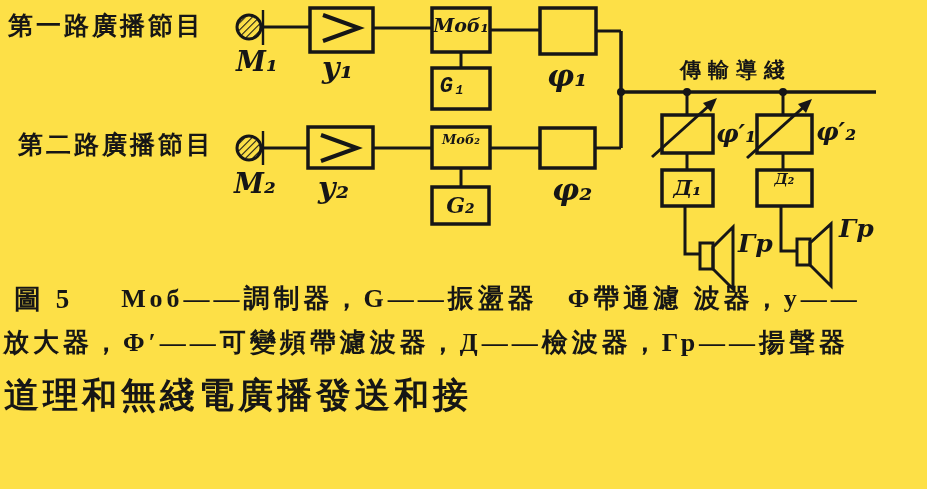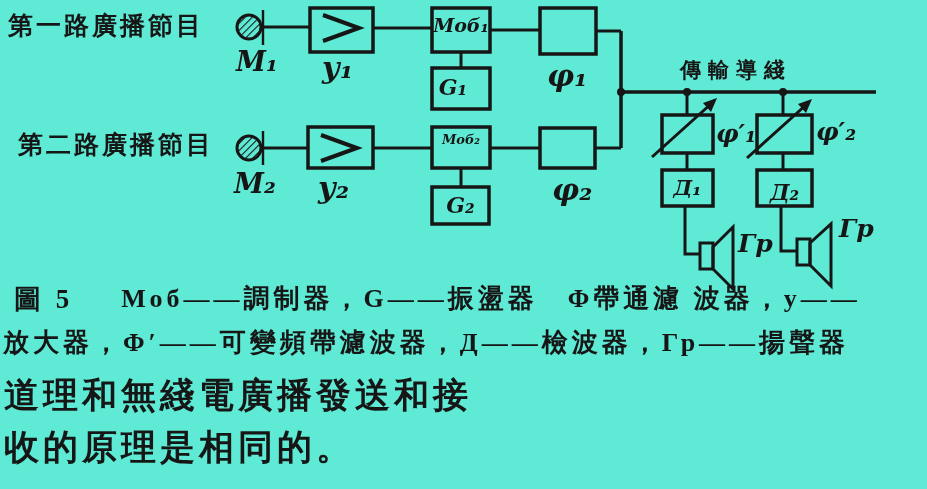--- a/index.html
+++ b/index.html
@@ -1,18 +1,18 @@
 <!DOCTYPE html>
 <html><head>
 <meta charset="utf-8">
 <style>
   html,body{margin:0;padding:0;}
   body{background:#e8e8e8;font-family:"Liberation Serif",serif;}
   .page{
-    position:relative;width:927px;height:489px;background:#5eead4;
+    position:relative;width:927px;height:489px;background:#fde047;
     overflow:hidden;color:#161616;
   }
   .page svg{position:absolute;left:0;top:0;}
   .lbl{position:absolute;white-space:nowrap;color:#161616;}
   .cjk{font-family:"Liberation Serif",serif;font-weight:700;}
   .hand{font-family:"DejaVu Serif","DejaVu Sans",serif;font-style:italic;font-weight:600;}
   .boxlbl{text-align:center;}
   .cap-row{position:absolute;display:flex;align-items:flex-start;gap:8px;}
   .figure-num{font-size:27px;font-weight:700;letter-spacing:4px;}
   .legend1{font-size:26px;font-weight:700;letter-spacing:4px;}
@@ -90,41 +90,40 @@
       <circle cx="783" cy="92" r="4" fill="#161616" stroke="none"></circle>
     </g>
   </svg>
 
   <span class="lbl cjk" style="left:8px;top:9px;font-size:25px;letter-spacing:3px;">第一路廣播節目</span>
   <span class="lbl cjk" style="left:18px;top:128px;font-size:25px;letter-spacing:3px;">第二路廣播節目</span>
 
   <span class="lbl hand" style="left:236px;top:46px;font-size:27px;">М₁</span>
   <span class="lbl hand" style="left:322px;top:50px;font-size:30px;">у₁</span>
   <span class="lbl hand boxlbl" style="left:432px;top:14px;width:58px;font-size:19px;">Моб₁</span>
-  <span class="lbl hand boxlbl" style="left:432px;top:74px;width:42px;font-size:22px;">G₁</span>
+  <span class="lbl hand boxlbl" style="left:432px;top:74px;width:42px;font-size:22px;font-family:Liberation Mono, monospace;">G₁</span>
   <span class="lbl hand" style="left:547px;top:58px;font-size:30px;">φ₁</span>
 
   <span class="lbl hand" style="left:234px;top:168px;font-size:27px;">М₂</span>
   <span class="lbl hand" style="left:318px;top:170px;font-size:30px;">у₂</span>
   <span class="lbl hand boxlbl" style="left:432px;top:132px;width:58px;font-size:13px;">Моб₂</span>
   <span class="lbl hand boxlbl" style="left:432px;top:192px;width:57px;font-size:22px;">G₂</span>
   <span class="lbl hand" style="left:528px;top:172px;font-size:30px;margin-left:24px;">φ₂</span>
 
   <span class="lbl cjk" style="left:680px;top:56px;font-size:21px;letter-spacing:7px;text-align:center;">傳輸導綫</span>
 
   <span class="lbl hand" style="left:716px;top:119px;font-size:25px;">φ′₁</span>
   <span class="lbl hand boxlbl" style="left:662px;top:175px;width:51px;font-size:21px;">Д₁</span>
   <span class="lbl hand" style="left:738px;top:229px;font-size:25px;">Гр</span>
 
   <span class="lbl hand" style="left:816px;top:117px;font-size:25px;">φ′₂</span>
-  <span class="lbl hand boxlbl" style="left:757px;top:179px;width:55px;font-size:22px;">Д₂</span>
+  <span class="lbl hand boxlbl" style="left:757px;top:170px;width:55px;font-size:15px;">Д₂</span>
   <span class="lbl hand" style="left:839px;top:214px;font-size:25px;">Гр</span>
 
   <div class="cap-row" style="left:14px;top:281px;width:905px;">
     <span class="figure-num">圖 5</span>
     <span class="legend1" style="margin-left:40px;">Моб——調制器，G——振盪器　Φ帶通濾 波器，y——</span>
   </div>
   <span class="lbl legend2" style="left:3px;top:325px;">放大器，Φ′——可變頻帶濾波器，Д——檢波器，Гр——揚聲器</span>
 
   <span class="lbl bodyline" style="left:4px;top:372px;">道理和無綫電廣播發送和接</span>
-  <span class="lbl bodyline" style="left:4px;top:424px;">收的原理是相同的。</span>
 
 </div>
 
 </body></html>

